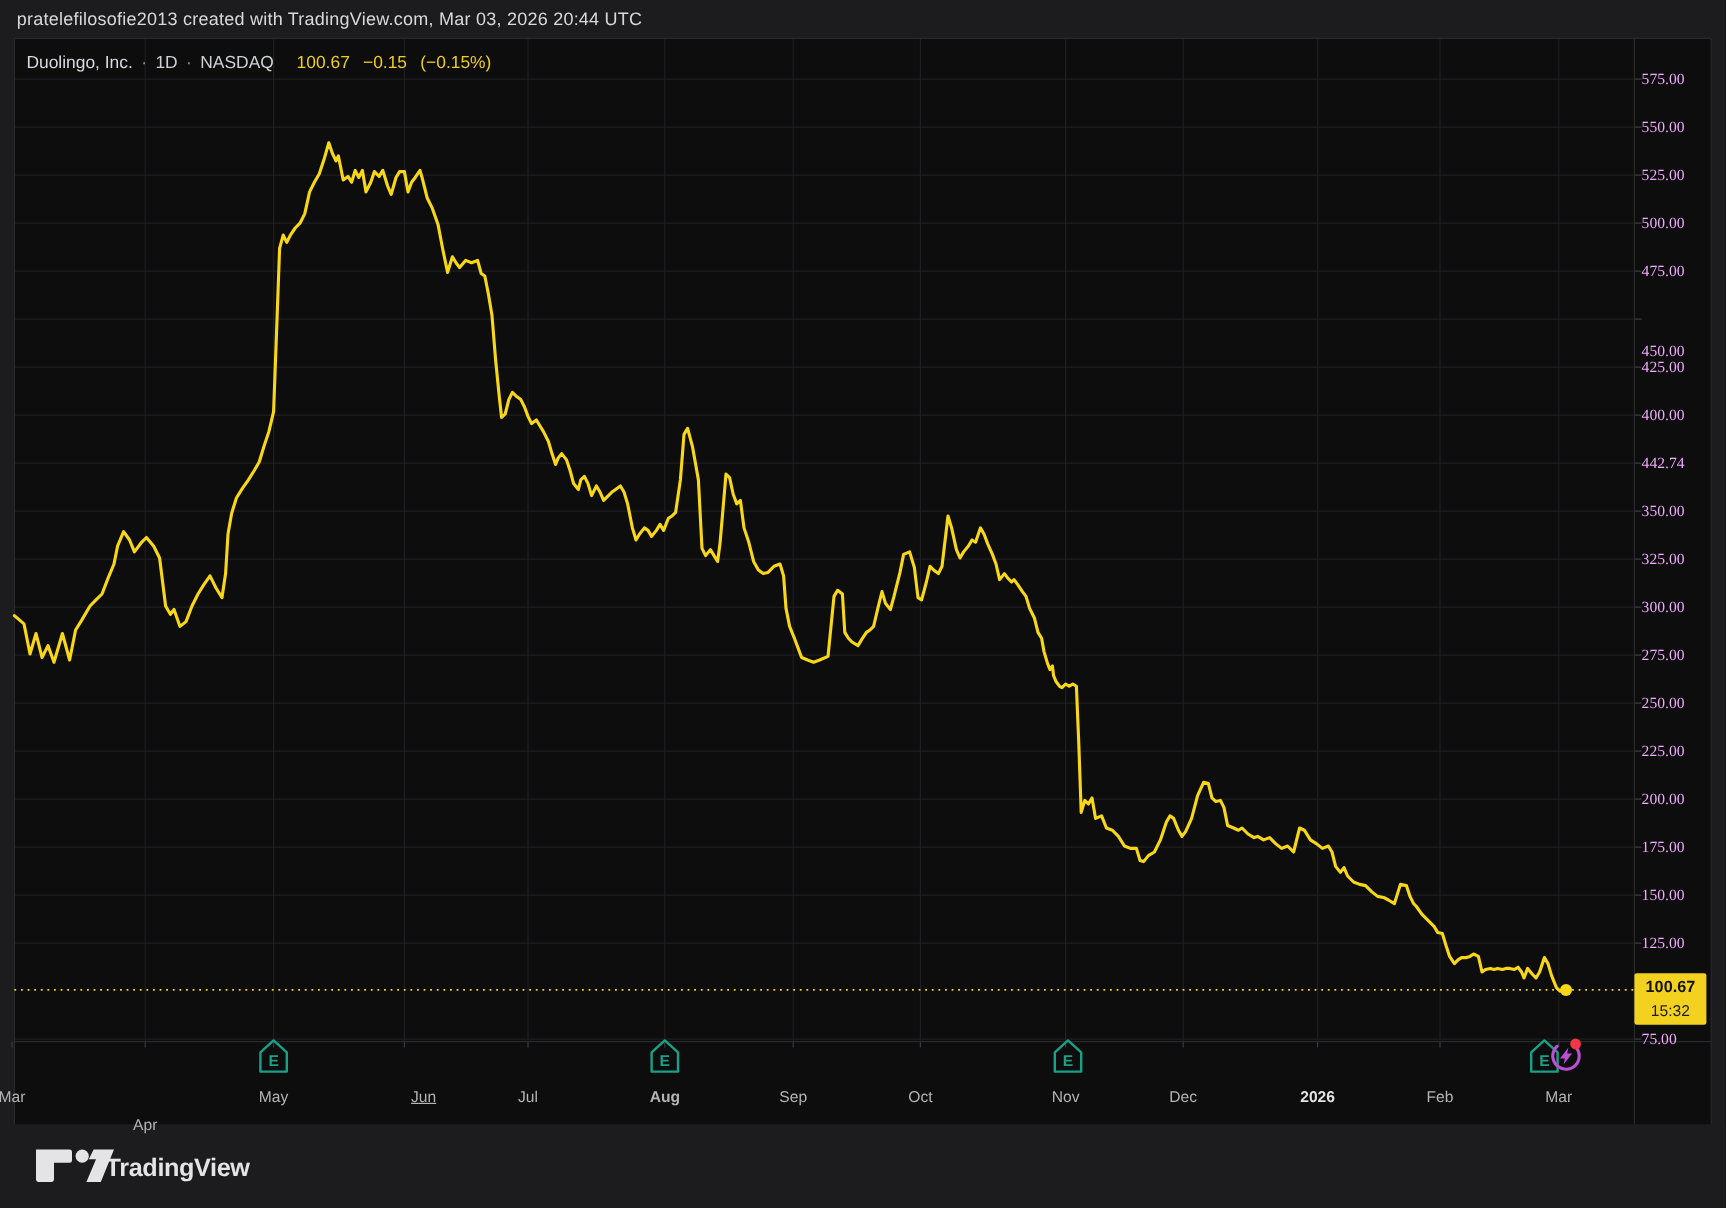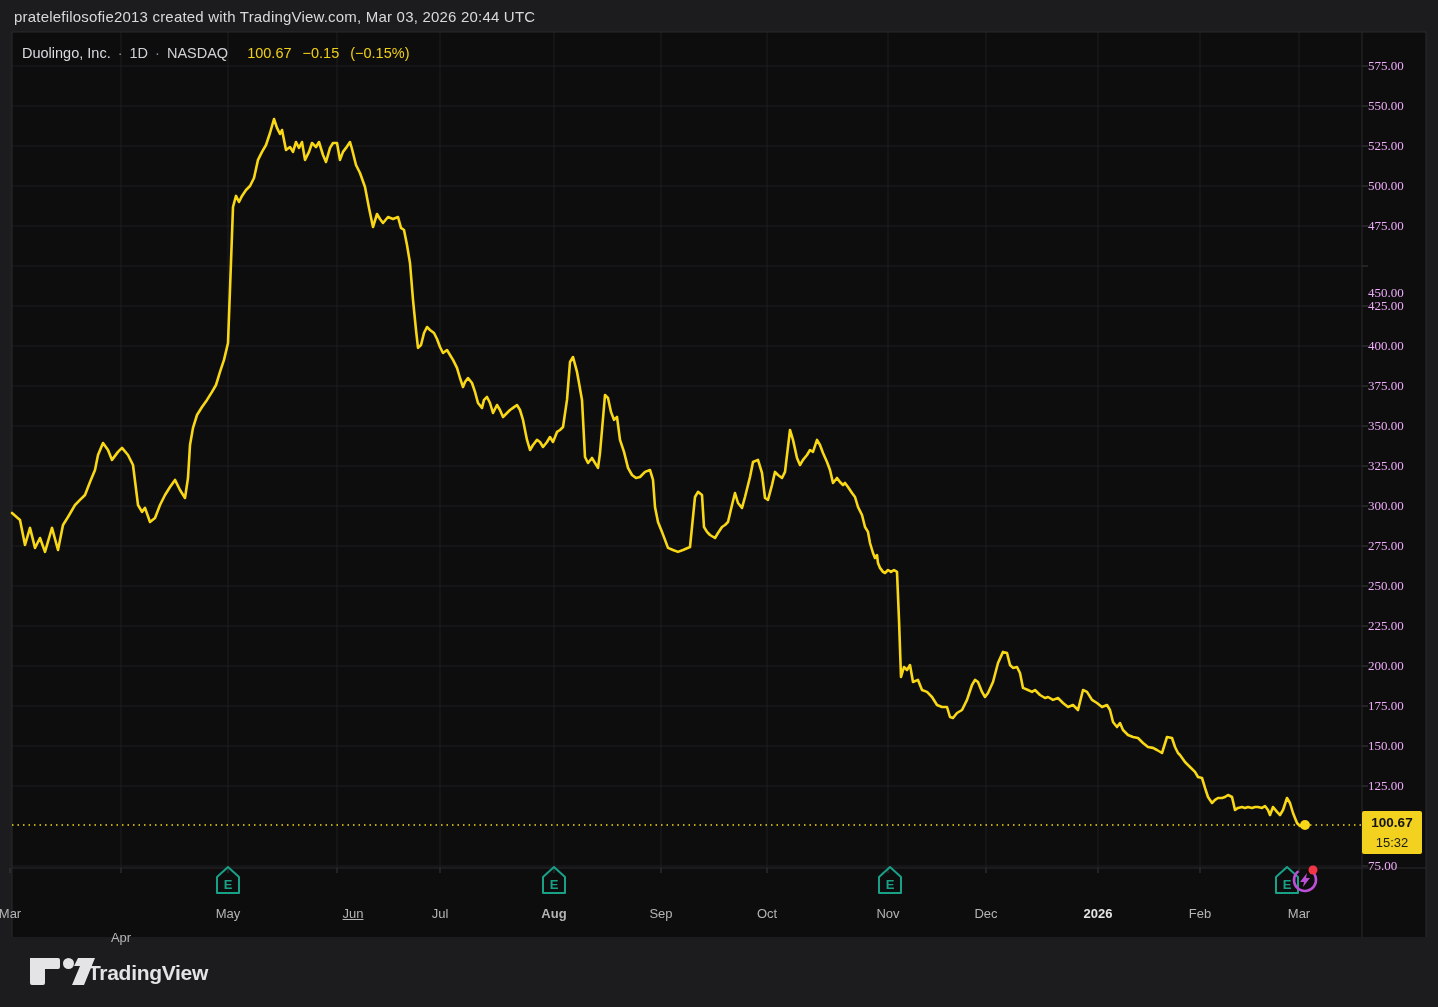--- a/index.html
+++ b/index.html
@@ -142,21 +142,21 @@
 
 <div id="y-labels">
     <span class="y-label" style="top: 58px;">575.00</span>
     <span class="y-label" style="top: 98px;">550.00</span>
     <span class="y-label" style="top: 138px;">525.00</span>
     <span class="y-label" style="top: 178px;">500.00</span>
     <span class="y-label" style="top: 218px;">475.00</span>
     <span class="y-label" style="top: 258px; margin-top: 27px;">450.00</span>
     <span class="y-label" style="top: 298px;">425.00</span>
     <span class="y-label" style="top: 338px;">400.00</span>
-    <span class="y-label" style="top: 378px;">375.00</span>
+    <span class="y-label" style="top: 378px;">442.74</span>
     <span class="y-label" style="top: 418px;">350.00</span>
     <span class="y-label" style="top: 458px; text-align: center;">325.00</span>
     <span class="y-label" style="top: 498px;">300.00</span>
     <span class="y-label" style="top: 538px;">275.00</span>
     <span class="y-label" style="top: 578px;">250.00</span>
     <span class="y-label" style="top: 618px;">225.00</span>
     <span class="y-label" style="top: 658px;">200.00</span>
     <span class="y-label" style="top: 698px;">175.00</span>
     <span class="y-label" style="top: 738px;">150.00</span>
     <span class="y-label" style="top: 778px;">125.00</span>

